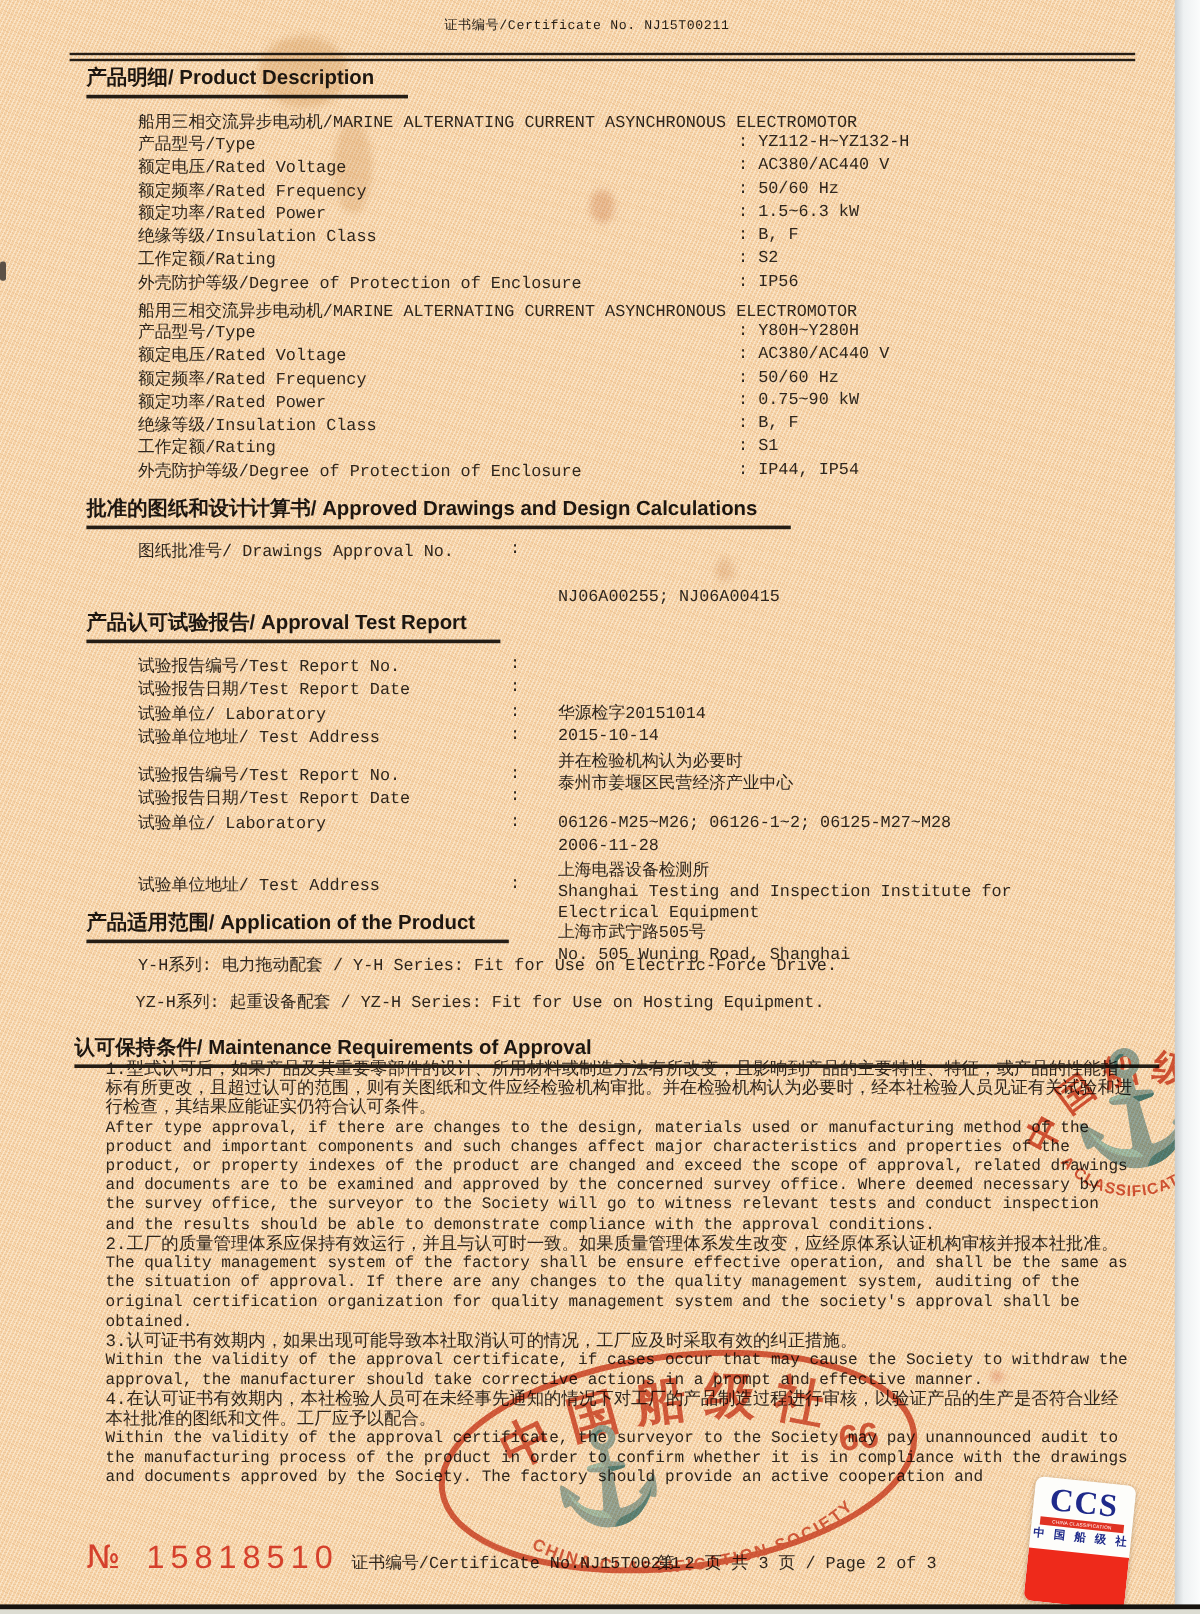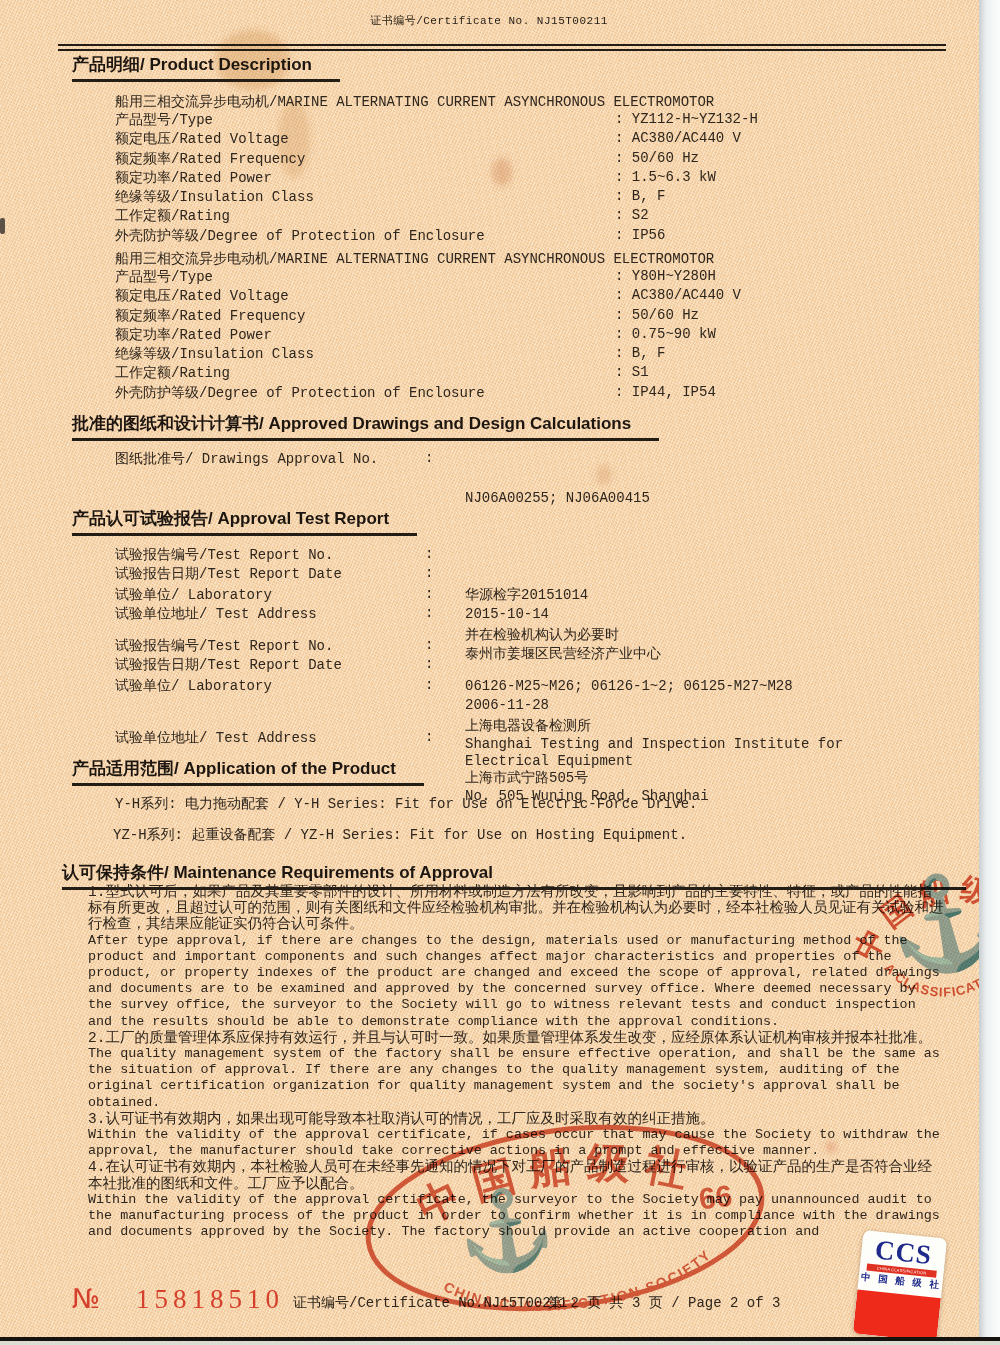--- a/index.html
+++ b/index.html
@@ -48,21 +48,21 @@
   .maint p.en{font-size:13.4px; line-height:16.2px;}
 
   .stamp-oval{position:absolute; left:345px; top:1118px; width:440px; height:200px;
     transform:rotate(-7deg); opacity:.8; mix-blend-mode:multiply; z-index:20;}
   .stamp-edge{position:absolute; left:825px; top:805px; width:240px; height:240px;
     transform:rotate(-12deg); opacity:.85; mix-blend-mode:multiply; z-index:20;}
   .stamp-text{fill:#cf4326; font-family:"Liberation Sans",sans-serif; font-weight:bold;}
 
   .footer-serial{position:absolute; left:72px; top:1283px; color:#d5402c; z-index:15;
     font-family:"DejaVu Sans",sans-serif; font-size:27px;}
-  .footer-serial .num{letter-spacing:5px; margin-left:22px; font-family:Liberation Serif, serif;padding-left:14px;}
+  .footer-serial .num{letter-spacing:5px; margin-left:22px; font-family:Liberation Sans, sans-serif;}
   .footer-cert{position:absolute; left:293px; top:1294px; font-size:14px; white-space:nowrap; z-index:15;}
   .footer-page{position:absolute; left:548px; top:1294px; font-size:14px; white-space:nowrap; z-index:15;}
 
   .ccs-sticker{position:absolute; left:858px; top:1234px; width:84px; height:104px; z-index:30;
     background:#fdfdfa; border-radius:7px; transform:rotate(6deg); overflow:hidden;
     box-shadow:0 1px 4px rgba(80,50,20,.35);}
   .ccs-acronym{margin-top:5px; text-align:center; font-family:"Liberation Serif",serif; font-weight:bold;
     font-size:27px; line-height:27px; color:#1f2a8a; letter-spacing:1px;}
   .ccs-band{margin:1px 7px 0 7px; height:7px; background:#e03222; color:#ffffff; font-family:"Liberation Sans",sans-serif;
     font-size:4px; line-height:7px; text-align:center; overflow:hidden; letter-spacing:.2px;}

